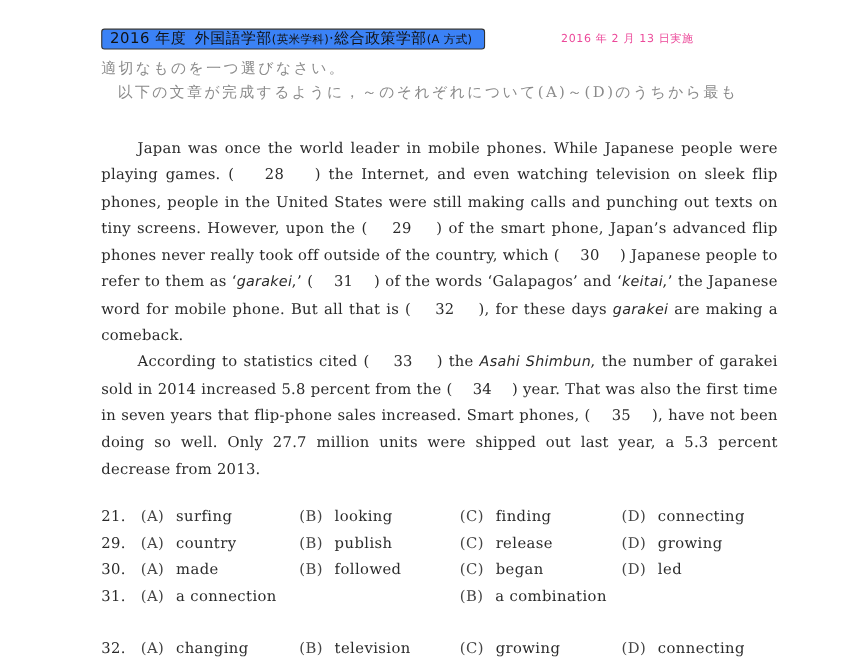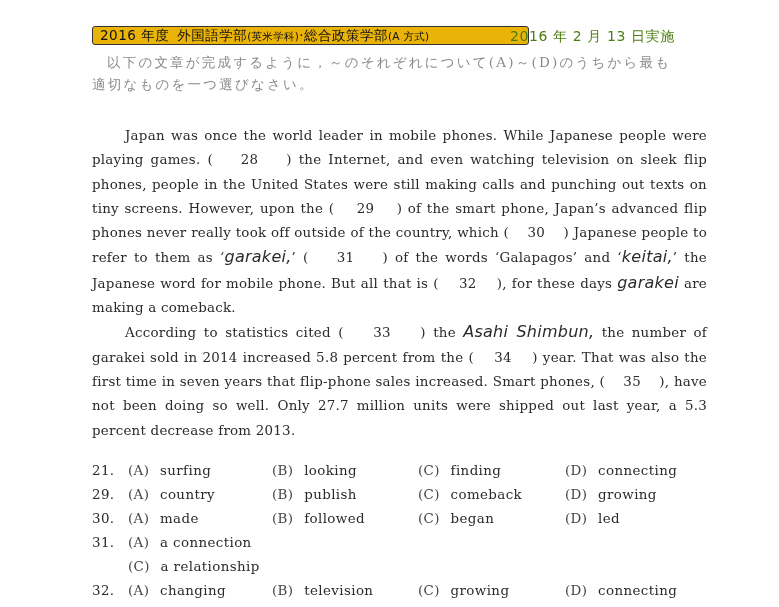--- a/index.html
+++ b/index.html
@@ -1,46 +1,46 @@
 <!DOCTYPE html>
 <html><head>
 <meta charset="utf-8">
 <style>
   html, body { margin: 0; padding: 0; background: #ffffff; }
   body { width: 779px; height: 607px; position: relative; overflow: hidden;
          font-family: "DejaVu Serif", "Liberation Serif", serif; color: #2a2a2a; }
   .header-box {
-    position: absolute; left: 92px; top: 26px; width: 437px; height: 19px;
-    background: #eab308; border: 1px solid #333; border-radius: 3px;
+    position: absolute; left: 92px; top: 26px; width: 349px; height: 19px;
+    background: #3b82f6; border: 1px solid #333; border-radius: 3px;
     box-sizing: border-box;
     font-family: "DejaVu Sans", "Liberation Sans", sans-serif;
     font-size: 13.5px; line-height: 17px; color: #111; white-space: nowrap;
     padding-left: 7px; letter-spacing: 0.5px;
   }
   .header-box .small { font-size: 10.5px; letter-spacing: 0.3px; }
   .header-box .gap { display: inline-block; width: 8px; }
   .exam-date {
     position: absolute; left: 510px; top: 28px;
     font-family: "DejaVu Sans", "Liberation Sans", sans-serif;
-    font-size: 14px; color: #4d7c0f; letter-spacing: 0.6px; white-space: nowrap;
+    font-size: 10px; color: #ec4899; letter-spacing: 0.6px; white-space: nowrap;
   }
   .instructions {
     position: absolute; left: 92px; top: 51px; width: 610px;
     font-family: "DejaVu Serif", "Liberation Serif", serif;
     font-size: 13.5px; line-height: 22px; color: #8a8a8a; letter-spacing: 2.2px;
   }
   .instructions .indent { display: inline-block; width: 15px; }
   .passage {
     position: absolute; left: 92px; top: 124px; width: 615px;
     font-family: "DejaVu Serif", "Liberation Serif", serif;
     font-size: 13.4px; line-height: 24.3px; color: #2a2a2a; letter-spacing: 0.25px;
   }
   .passage p { margin: 0; text-indent: 33px; text-align: justify; }
   .passage .blank { white-space: pre; }
-  .passage em { font-style: italic; font-family: "DejaVu Sans", "Liberation Sans", sans-serif; font-size: 16px; }
+  .passage em { font-style: italic; font-family: "DejaVu Sans", "Liberation Sans", sans-serif; font-size: 13px; }
   .options { position: absolute; left: 0; top: 0; width: 779px; }
   .opt-row { position: absolute; left: 0; height: 24px; width: 779px;
              font-family: "DejaVu Serif", "Liberation Serif", serif;
              font-size: 13.4px; color: #2a2a2a; letter-spacing: 0.4px; }
   .opt-row span { position: absolute; top: 0; white-space: nowrap; }
   .qnum { left: 92px; }
   .col-a { left: 128px; }
   .col-b { left: 272px; }
   .col-c { left: 418px; }
   .col-d { left: 565px; }
@@ -48,57 +48,57 @@
 </style>
 </head>
 <body>
 
 <div class="header-box">
   <span>2016 年度</span><span class="gap"></span><span>外国語学部</span><span class="small">(英米学科)</span><span>·</span><span>総合政策学部</span><span class="small">(A 方式)</span>
 </div>
 <div class="exam-date">2016 年 2 月 13 日実施</div>
 
 <div class="instructions">
+  <div>適切なものを一つ選びなさい。</div>
   <div><span class="indent"></span><span>以下の文章が完成するように，～のそれぞれについて(A)～(D)のうちから最も</span></div>
-  <div>適切なものを一つ選びなさい。</div>
 </div>
 
 <div class="passage">
   <p><span>Japan was once the world leader in mobile phones. While Japanese people were playing games. </span><span class="blank">(    28    )</span><span> the Internet, and even watching television on sleek flip phones, people in the United States were still making calls and punching out texts on tiny screens. However, upon the </span><span class="blank">(    29    )</span><span> of the smart phone, Japan’s advanced flip phones never really took off outside of the country, which </span><span class="blank">(    30    )</span><span> Japanese people to refer to them as ‘</span><em>garakei,</em><span>’ </span><span class="blank">(    31    )</span><span> of the words ‘Galapagos’ and ‘</span><em>keitai,</em><span>’ the Japanese word for mobile phone. But all that is </span><span class="blank">(    32    )</span><span>, for these days </span><em>garakei</em><span> are making a comeback.</span></p>
   <p><span>According to statistics cited </span><span class="blank">(    33    )</span><span> the </span><em>Asahi Shimbun,</em><span> the number of garakei sold in 2014 increased 5.8 percent from the </span><span class="blank">(    34    )</span><span> year. That was also the first time in seven years that flip-phone sales increased. Smart phones, </span><span class="blank">(    35    )</span><span>, have not been doing so well. Only 27.7 million units were shipped out last year, a 5.3 percent decrease from 2013.</span></p>
 </div>
 
 <div class="options">
   <div class="opt-row" style="top:463px">
     <span class="qnum">21.</span>
     <span class="col-a"><span class="lbl" style="position:static">(A)</span> <span style="position:static;padding-left:6px">surfing</span></span>
     <span class="col-b"><span class="lbl" style="position:static">(B)</span> <span style="position:static;padding-left:6px">looking</span></span>
     <span class="col-c"><span class="lbl" style="position:static">(C)</span> <span style="position:static;padding-left:6px">finding</span></span>
     <span class="col-d"><span class="lbl" style="position:static">(D)</span> <span style="position:static;padding-left:6px">connecting</span></span>
   </div>
   <div class="opt-row" style="top:487px">
     <span class="qnum">29.</span>
     <span class="col-a"><span class="lbl" style="position:static">(A)</span> <span style="position:static;padding-left:6px">country</span></span>
     <span class="col-b"><span class="lbl" style="position:static">(B)</span> <span style="position:static;padding-left:6px">publish</span></span>
-    <span class="col-c"><span class="lbl" style="position:static">(C)</span> <span style="position:static;padding-left:6px">comeback</span></span>
+    <span class="col-c"><span class="lbl" style="position:static">(C)</span> <span style="position:static;padding-left:6px">release</span></span>
     <span class="col-d"><span class="lbl" style="position:static">(D)</span> <span style="position:static;padding-left:6px">growing</span></span>
   </div>
   <div class="opt-row" style="top:511px">
     <span class="qnum">30.</span>
     <span class="col-a"><span class="lbl" style="position:static">(A)</span> <span style="position:static;padding-left:6px">made</span></span>
     <span class="col-b"><span class="lbl" style="position:static">(B)</span> <span style="position:static;padding-left:6px">followed</span></span>
     <span class="col-c"><span class="lbl" style="position:static">(C)</span> <span style="position:static;padding-left:6px">began</span></span>
     <span class="col-d"><span class="lbl" style="position:static">(D)</span> <span style="position:static;padding-left:6px">led</span></span>
   </div>
   <div class="opt-row" style="top:535px">
     <span class="qnum">31.</span>
     <span class="col-a"><span class="lbl" style="position:static">(A)</span> <span style="position:static;padding-left:6px">a connection</span></span>
+    <span class="col-c"><span class="lbl" style="position:static">(B)</span> <span style="position:static;padding-left:6px">a combination</span></span>
   </div>
   <div class="opt-row" style="top:559px">
-    <span class="col-a"><span class="lbl" style="position:static">(C)</span> <span style="position:static;padding-left:6px">a relationship</span></span>
   </div>
   <div class="opt-row" style="top:583px">
     <span class="qnum">32.</span>
     <span class="col-a"><span class="lbl" style="position:static">(A)</span> <span style="position:static;padding-left:6px">changing</span></span>
     <span class="col-b"><span class="lbl" style="position:static">(B)</span> <span style="position:static;padding-left:6px">television</span></span>
     <span class="col-c"><span class="lbl" style="position:static">(C)</span> <span style="position:static;padding-left:6px">growing</span></span>
     <span class="col-d"><span class="lbl" style="position:static">(D)</span> <span style="position:static;padding-left:6px">connecting</span></span>
   </div>
 </div>
 

